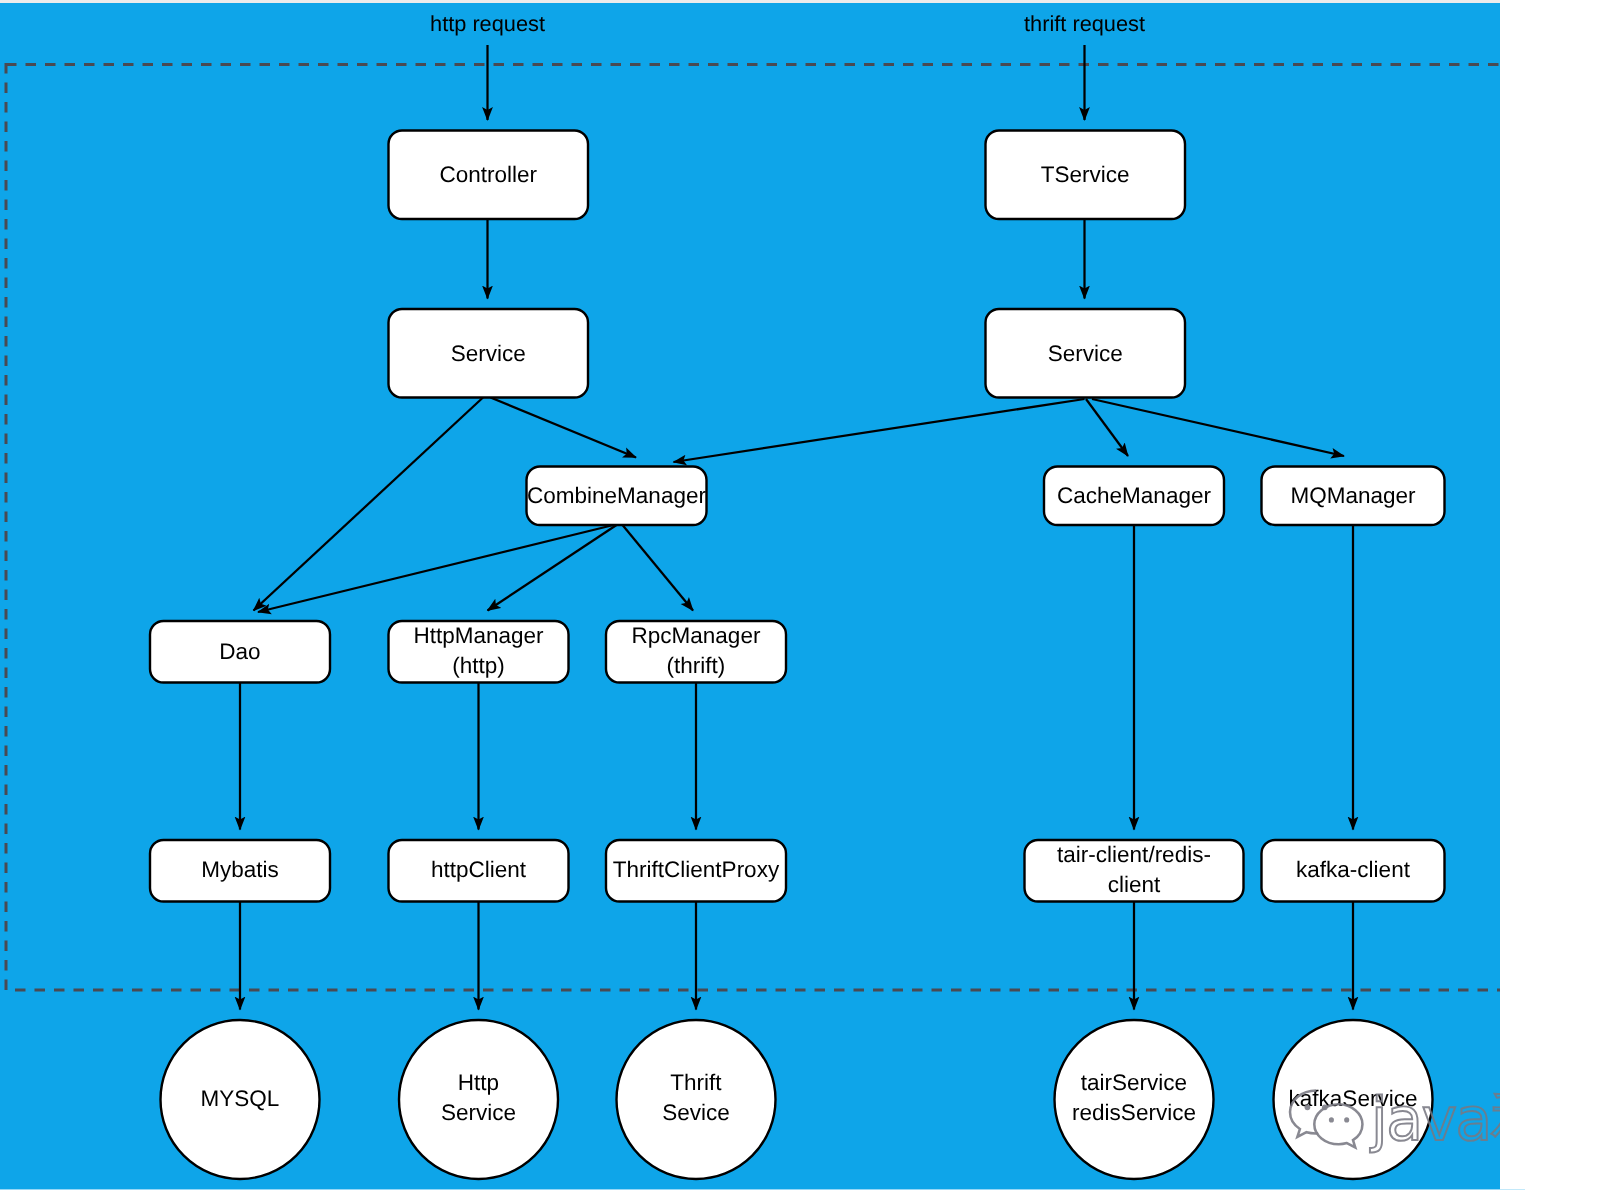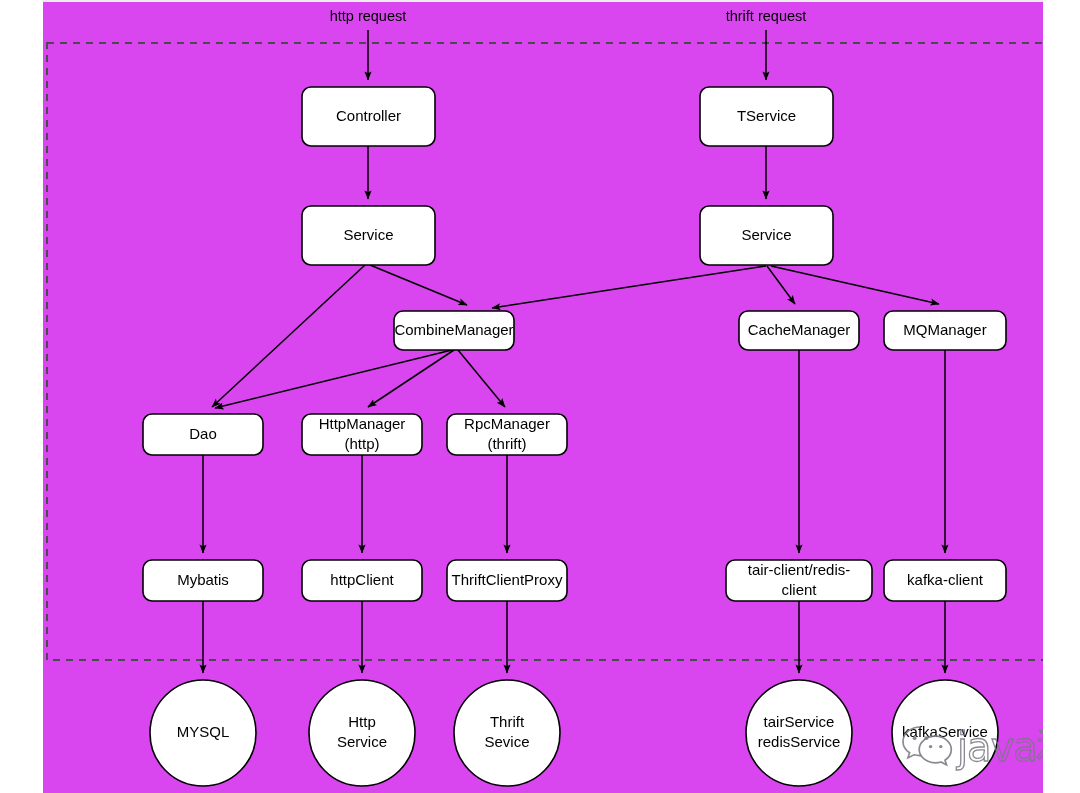--- a/index.html
+++ b/index.html
@@ -7,23 +7,22 @@
     padding: 0;
     background: #ffffff;
   }
   body {
     font-family: "Liberation Sans", "DejaVu Sans", sans-serif;
   }
   #stage {
     position: relative;
     width: 1000px;
     height: 793px;
-    background: #d946ef;
+    background: #0ea5e9;
     overflow: hidden;
-    margin-left: 43px;
   }
   #diagram {
     position: absolute;
     top: 0;
     left: 0;
     width: 1080px;
     height: 793px;
   }
   .node-box {
     fill: #ffffff;

